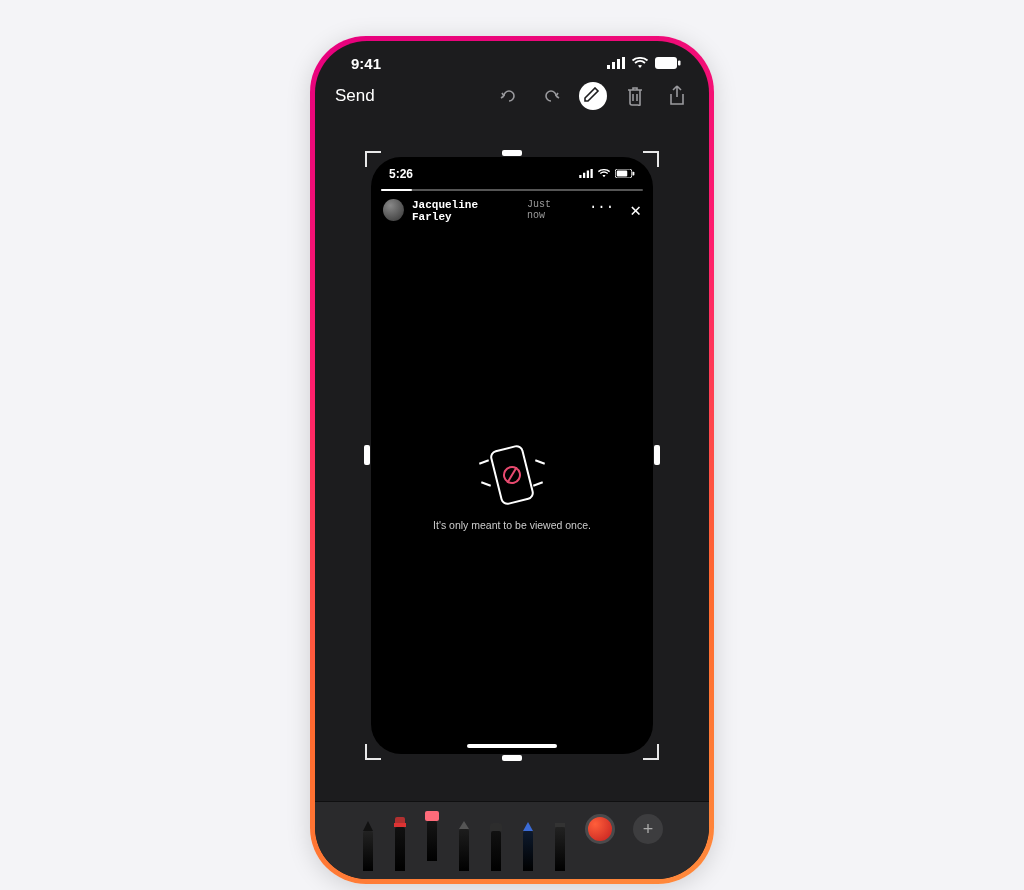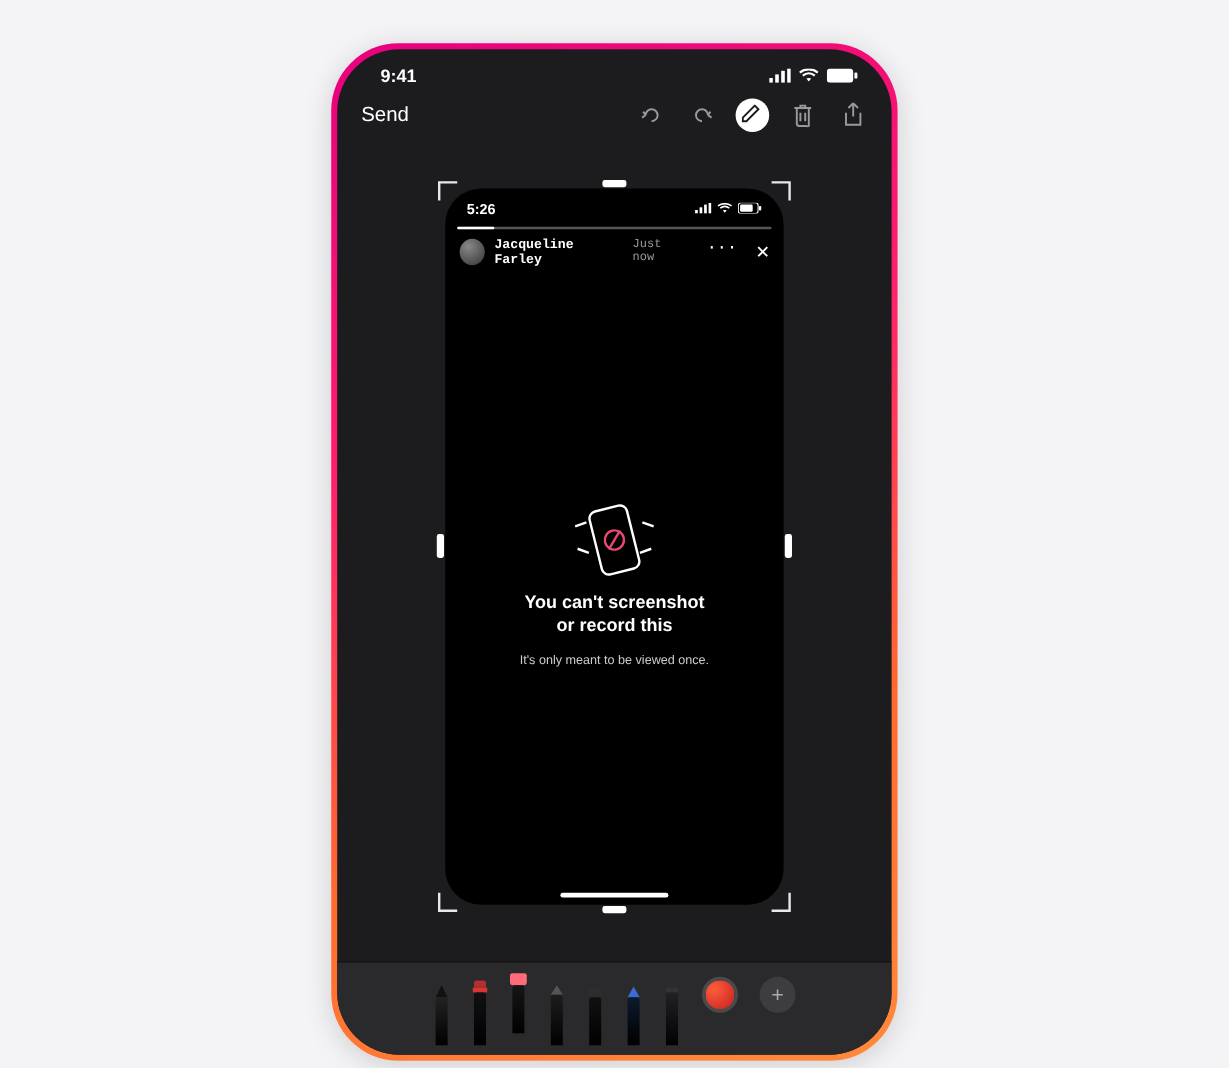--- a/index.html
+++ b/index.html
@@ -7,21 +7,21 @@
     width: 1024px;
     height: 890px;
     background: #f4f4f7;
     font-family: -apple-system, BlinkMacSystemFont, "Segoe UI", sans-serif;
     display: flex;
     align-items: center;
     justify-content: center;
     overflow: hidden;
   }
   .phone-frame {
-    width: 472px;
+    width: 404px;
     height: 848px;
     border-radius: 56px;
     padding: 5px;
     background: linear-gradient(160deg, #e6007e 0%, #ff1d6d 35%, #ff6a2f 70%, #ff8a3c 100%);
     box-shadow: 0 4px 24px rgba(0,0,0,0.15);
     margin-top: 29px;
   }
   .phone-inner {
     width: 100%;
     height: 100%;
@@ -297,24 +297,20 @@
           <div class="story-body">
             <div class="block-icon">
               <div class="block-phone">
                   <div class="block-circle"></div>
                 </div>
               <div class="spark sp1"></div>
                 <div class="spark sp2"></div>
                 <div class="spark sp3"></div>
                 <div class="spark sp4"></div>
             </div>
-            <div class="story-title">
-              <span>You can't screenshot</span><br>
-              <span>or record this</span>
-            </div>
             <div class="story-sub">It's only meant to be viewed once.</div>
           </div>
           <div class="home-ind"></div>
         </div>
       </div>
     </div>
 
     <div class="tool-tray">
       <div class="tool pen">
           <div class="tip"></div>

